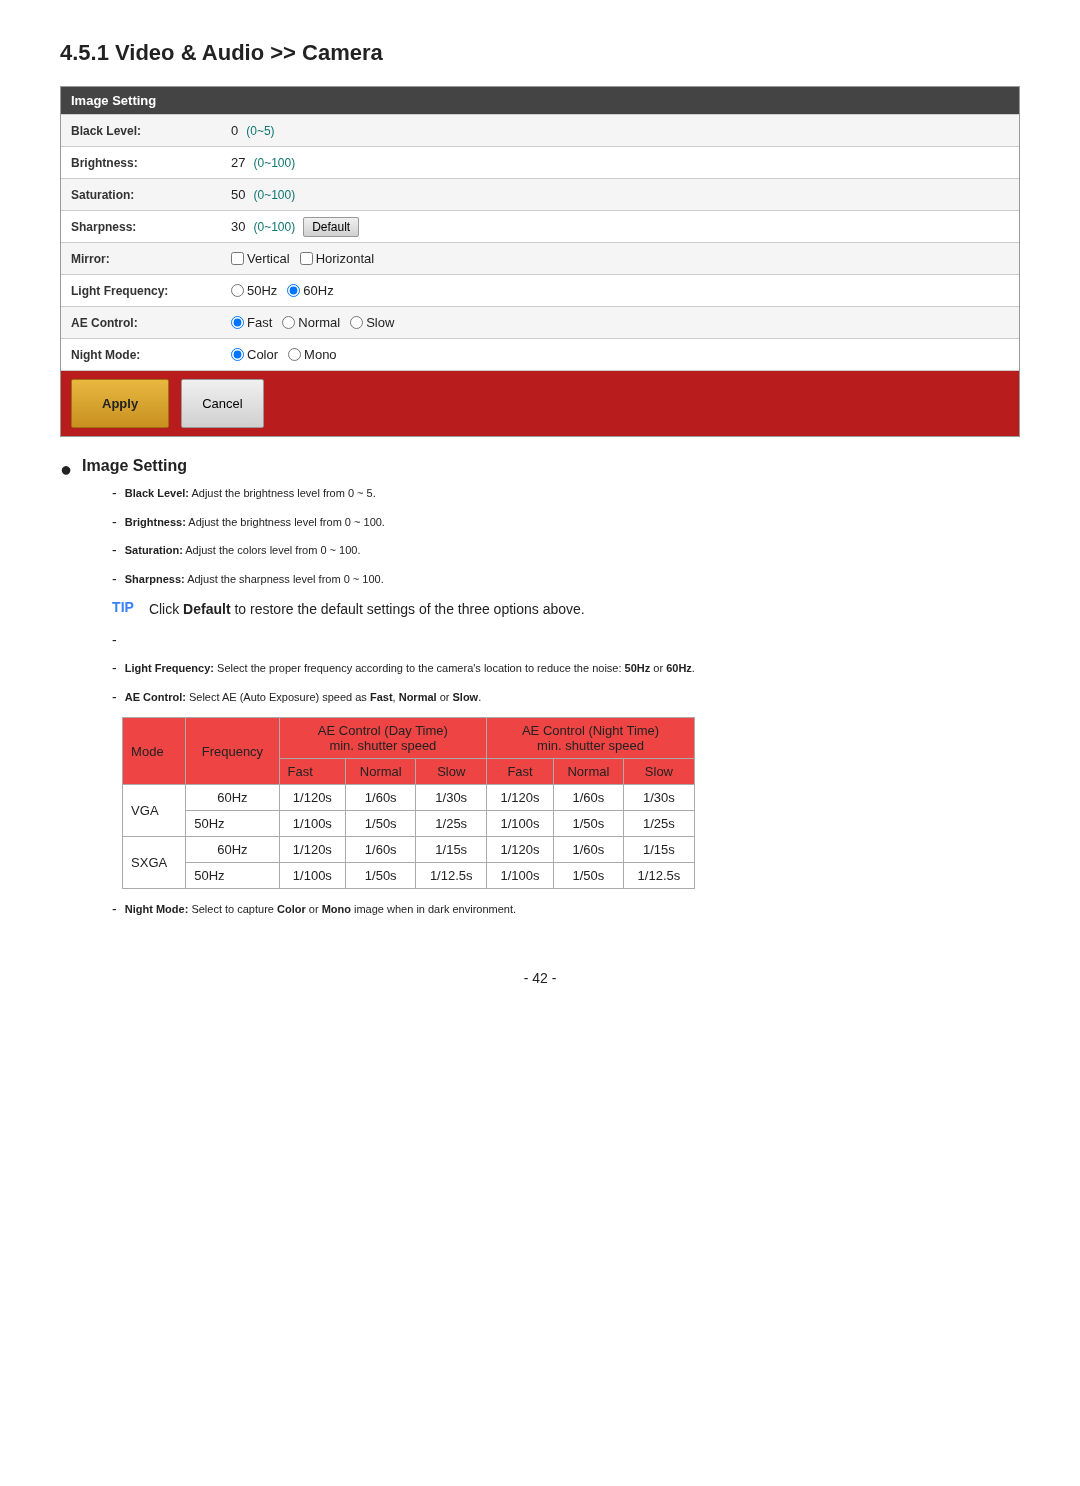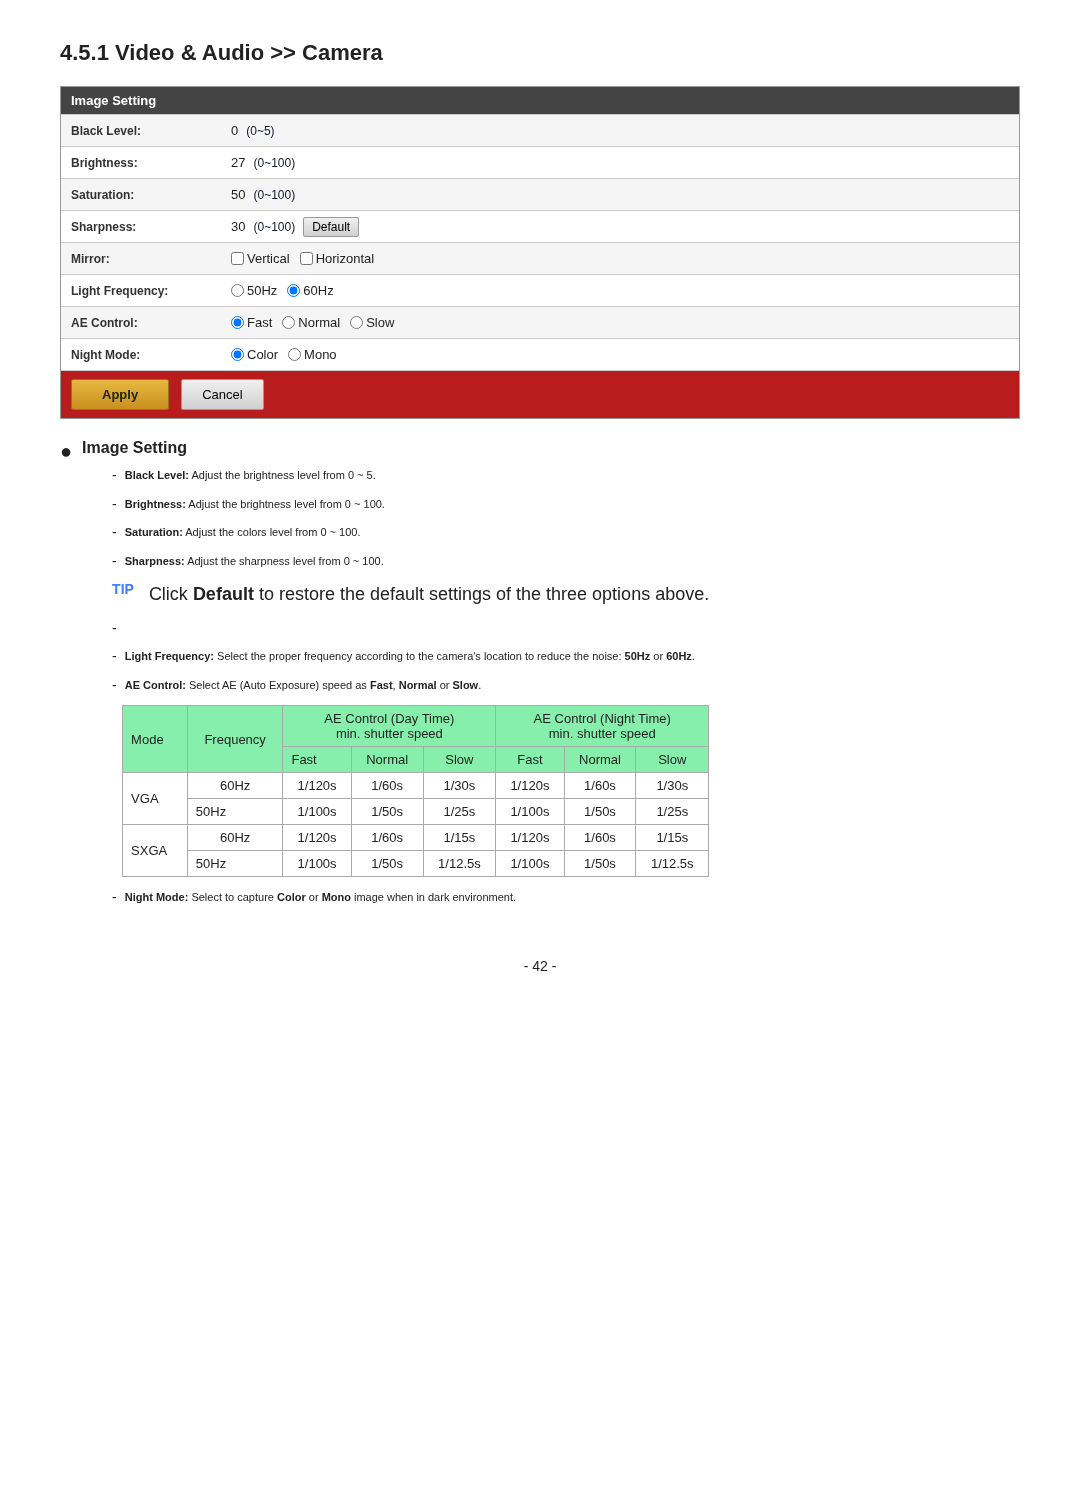--- a/index.html
+++ b/index.html
@@ -53,21 +53,21 @@
       padding: 5px 10px;
       font-size: 13px;
       display: flex;
       align-items: center;
       gap: 8px;
     }
     .value-num {
       font-size: 13px;
     }
     .value-range {
-      color: #0f172a;
+      color: #0f766e;
       font-size: 12px;
     }
     .default-btn {
       background: linear-gradient(to bottom, #f0f0f0, #d0d0d0);
       border: 1px solid #999;
       padding: 2px 8px;
       font-size: 12px;
       cursor: pointer;
       border-radius: 2px;
     }
@@ -106,21 +106,21 @@
       padding: 5px 30px;
       font-size: 13px;
       font-weight: bold;
       cursor: pointer;
       border-radius: 2px;
       color: #222;
     }
     .cancel-btn {
       background: linear-gradient(to bottom, #f0f0f0, #d0d0d0);
       border: 1px solid #999;
-      padding: 7px 20px;
+      padding: 16px 20px;
       font-size: 13px;
       cursor: pointer;
       border-radius: 2px;
       text-align: center;
     }
     .doc-section {
       margin-top: 10px;
     }
     .bullet-item {
       display: flex;
@@ -162,38 +162,38 @@
       padding-left: 10px;
     }
     .tip-label {
       color: #3b82f6;
       font-weight: bold;
       margin-right: 15px;
       flex-shrink: 0;
       font-size: 14px;
     }
     .tip-text {
-      font-size: 18px;
+      font-size: 14px;
       line-height: 1.5;
     }
 
     
     .ae-table {
       border-collapse: collapse;
       width: 100%;
       margin: 8px 0 12px 0;
       font-size: 13px;
     }
     .ae-table th, .ae-table td {
       border: 1px solid #aaa;
       padding: 5px 8px;
       text-align: center;
     }
     .ae-table th {
-      background: #86efac;
+      background: #ef4444;
       font-weight: normal;
     }
     .ae-table td:first-child, .ae-table th:first-child {
       text-align: left;
     }
     .page-num {
       text-align: center;
       margin-top: 40px;
       font-size: 14px;
     }

